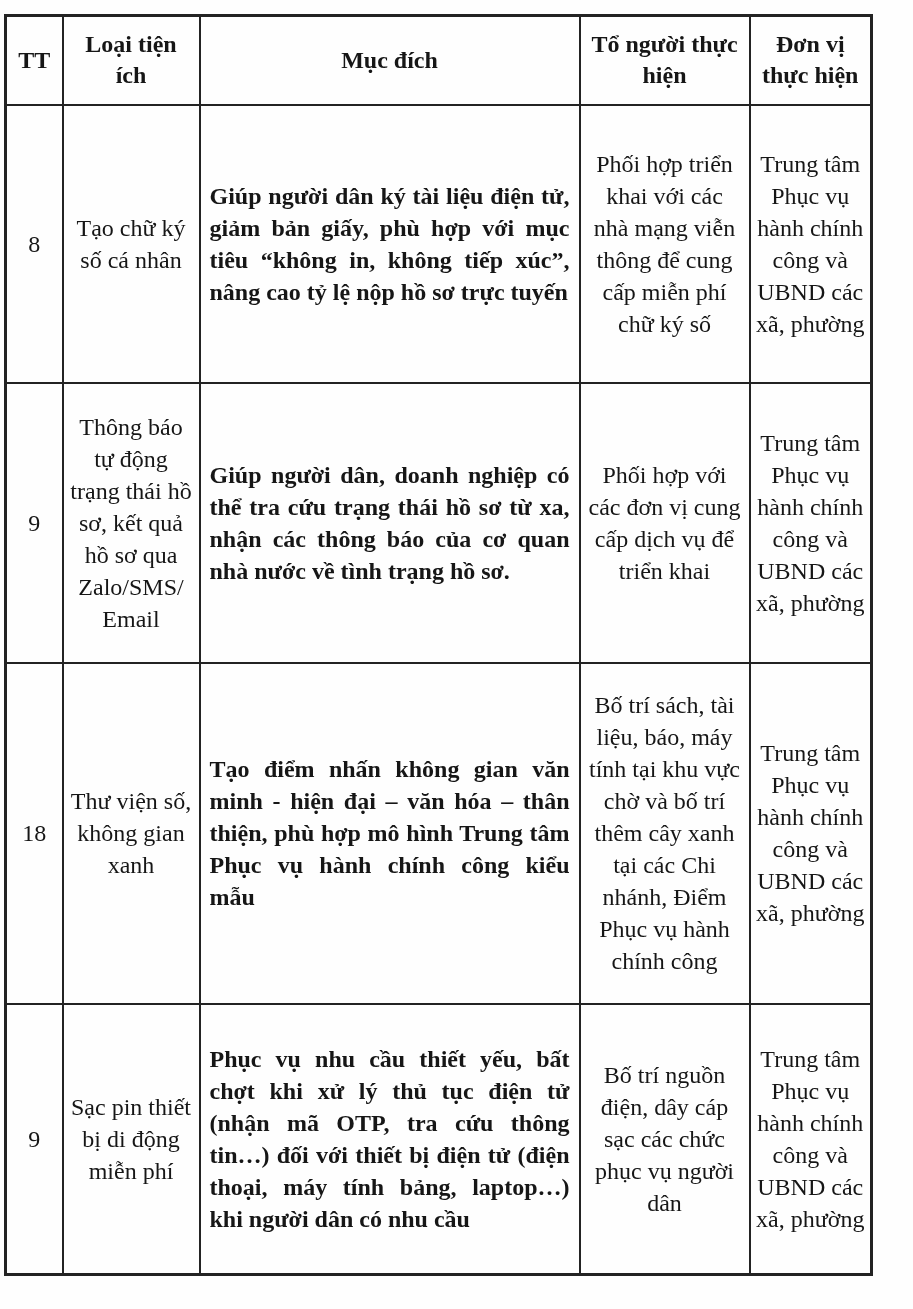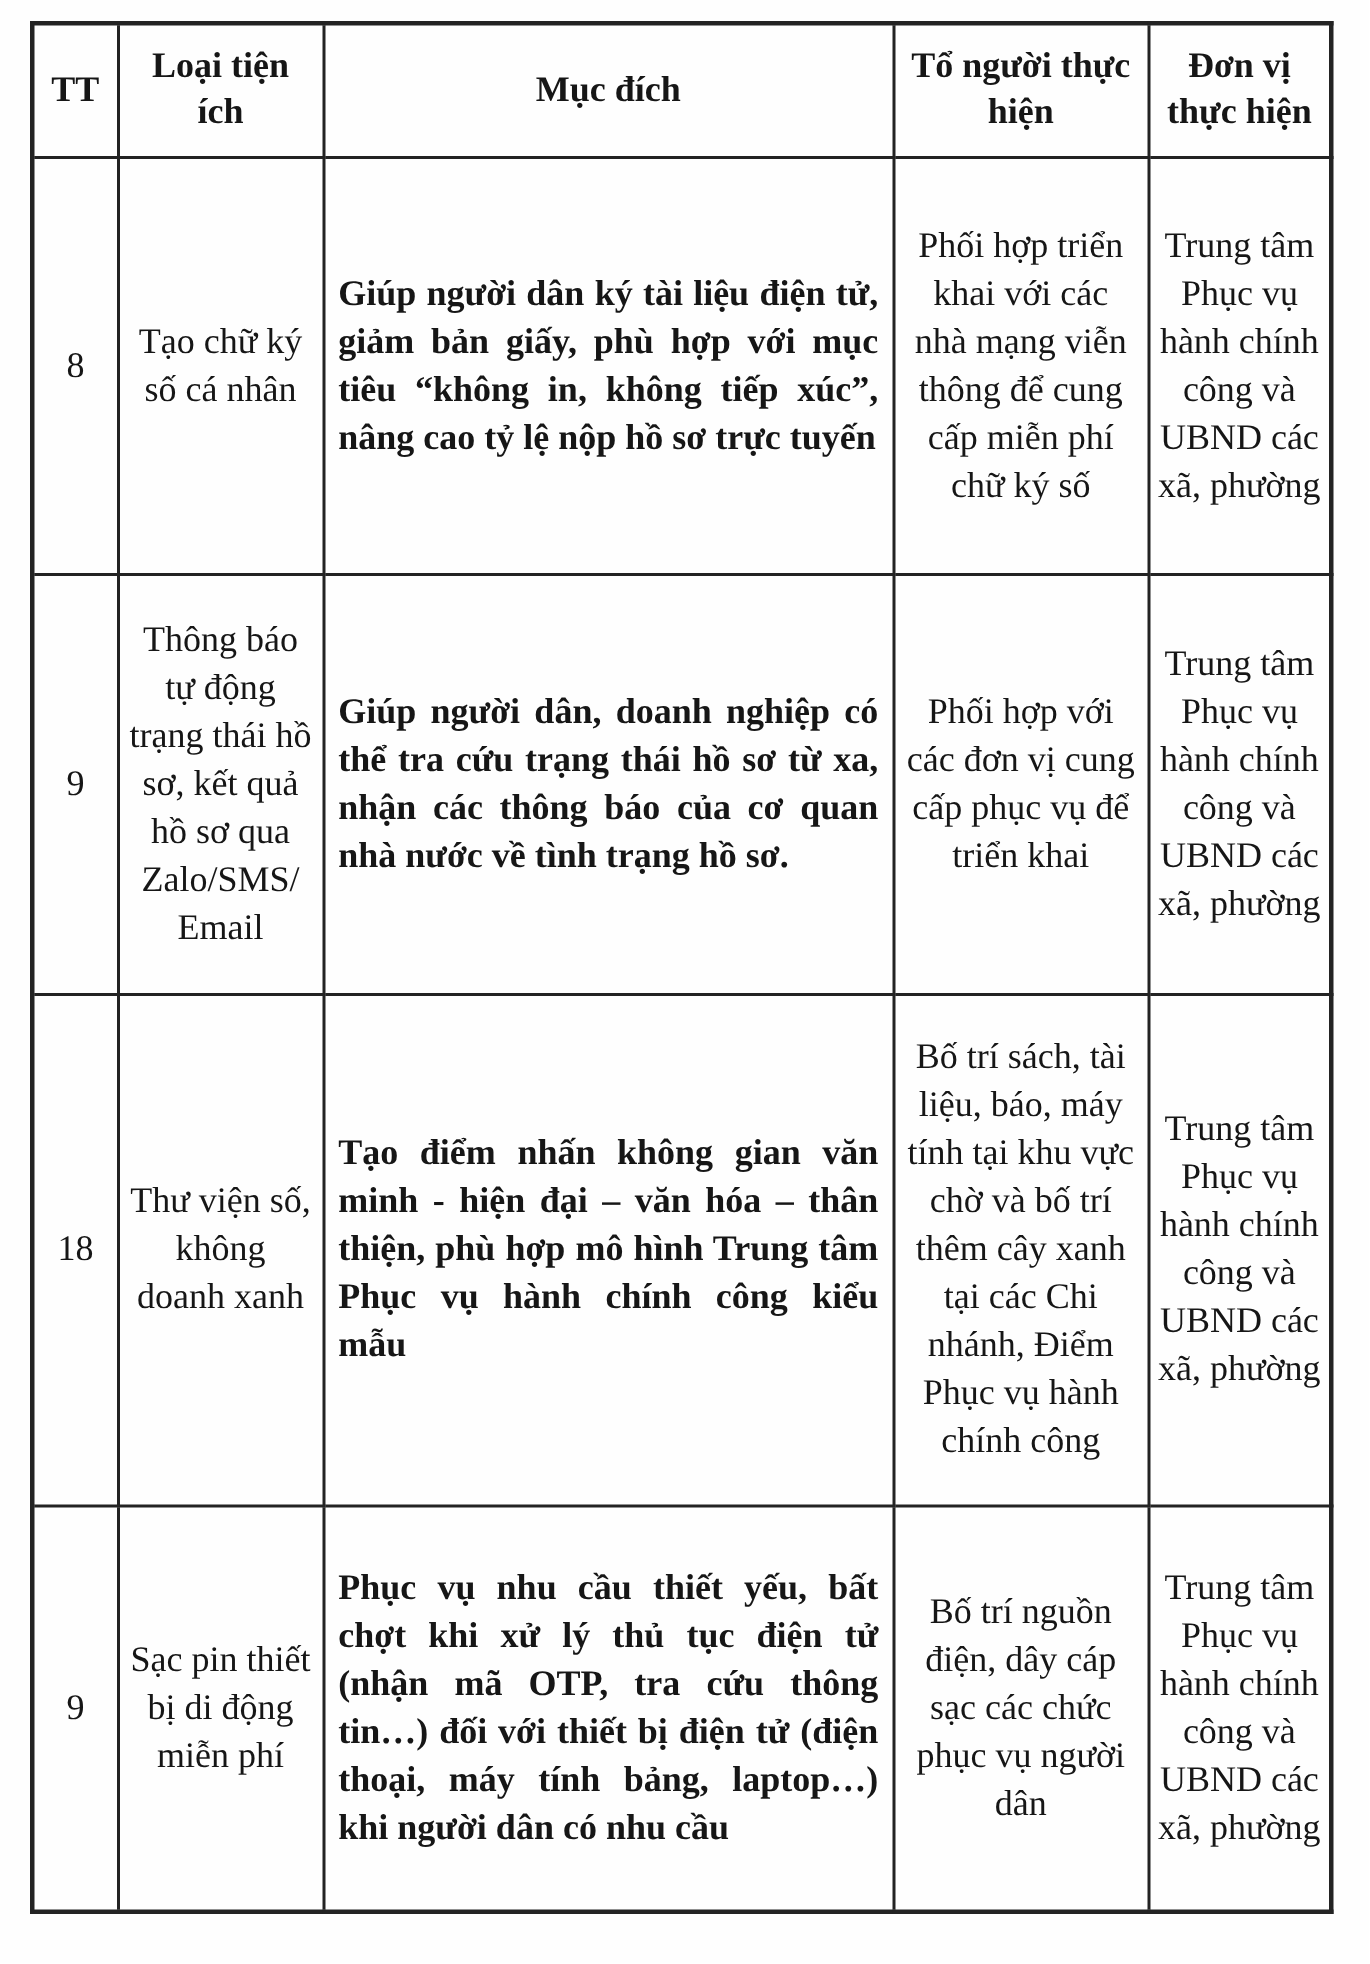--- a/index.html
+++ b/index.html
@@ -10,21 +10,21 @@
   }
   .page {
     position: relative;
     width: 913px;
     height: 1309px;
     background: #fefefe;
     overflow: hidden;
   }
   table.utilities-table {
     position: absolute;
-    left: 20px;
+    left: 4px;
     top: 14px;
     width: 866px;
     border-collapse: collapse;
     table-layout: fixed;
     border: 3px solid #232323;
     padding-left: 40px;
   }
   th, td {
     border: 2px solid #232323;
     vertical-align: middle;
@@ -80,26 +80,26 @@
         <td class="col-tt">8</td>
         <td class="col-utility">Tạo chữ ký số cá nhân</td>
         <td class="col-purpose">Giúp người dân ký tài liệu điện tử, giảm bản giấy, phù hợp với mục tiêu “không in, không tiếp xúc”, nâng cao tỷ lệ nộp hồ sơ trực tuyến</td>
         <td class="col-org">Phối hợp triển khai với các nhà mạng viễn thông để cung cấp miễn phí chữ ký số</td>
         <td class="col-unit">Trung tâm Phục vụ hành chính công và UBND các xã, phường</td>
       </tr>
       <tr class="row-9">
         <td class="col-tt">9</td>
         <td class="col-utility">Thông báo tự động trạng thái hồ sơ, kết quả hồ sơ qua Zalo/SMS/ Email</td>
         <td class="col-purpose">Giúp người dân, doanh nghiệp có thể tra cứu trạng thái hồ sơ từ xa, nhận các thông báo của cơ quan nhà nước về tình trạng hồ sơ.</td>
-        <td class="col-org">Phối hợp với các đơn vị cung cấp phục vụ để triển khai</td>
+        <td class="col-org">Phối hợp với các đơn vị cung cấp dịch vụ để triển khai</td>
         <td class="col-unit">Trung tâm Phục vụ hành chính công và UBND các xã, phường</td>
       </tr>
       <tr class="row-10">
         <td class="col-tt">18</td>
-        <td class="col-utility">Thư viện số, không doanh xanh</td>
+        <td class="col-utility">Thư viện số, không gian xanh</td>
         <td class="col-purpose">Tạo điểm nhấn không gian văn minh - hiện đại – văn hóa – thân thiện, phù hợp mô hình Trung tâm Phục vụ hành chính công kiểu mẫu</td>
         <td class="col-org">Bố trí sách, tài liệu, báo, máy tính tại khu vực chờ và bố trí thêm cây xanh tại các Chi nhánh, Điểm Phục vụ hành chính công</td>
         <td class="col-unit">Trung tâm Phục vụ hành chính công và UBND các xã, phường</td>
       </tr>
       <tr class="row-11">
         <td class="col-tt">9</td>
         <td class="col-utility">Sạc pin thiết bị di động miễn phí</td>
         <td class="col-purpose">Phục vụ nhu cầu thiết yếu, bất chợt khi xử lý thủ tục điện tử (nhận mã OTP, tra cứu thông tin…) đối với thiết bị điện tử (điện thoại, máy tính bảng, laptop…) khi người dân có nhu cầu</td>
         <td class="col-org">Bố trí nguồn điện, dây cáp sạc các chức phục vụ người dân</td>
         <td class="col-unit">Trung tâm Phục vụ hành chính công và UBND các xã, phường</td>

